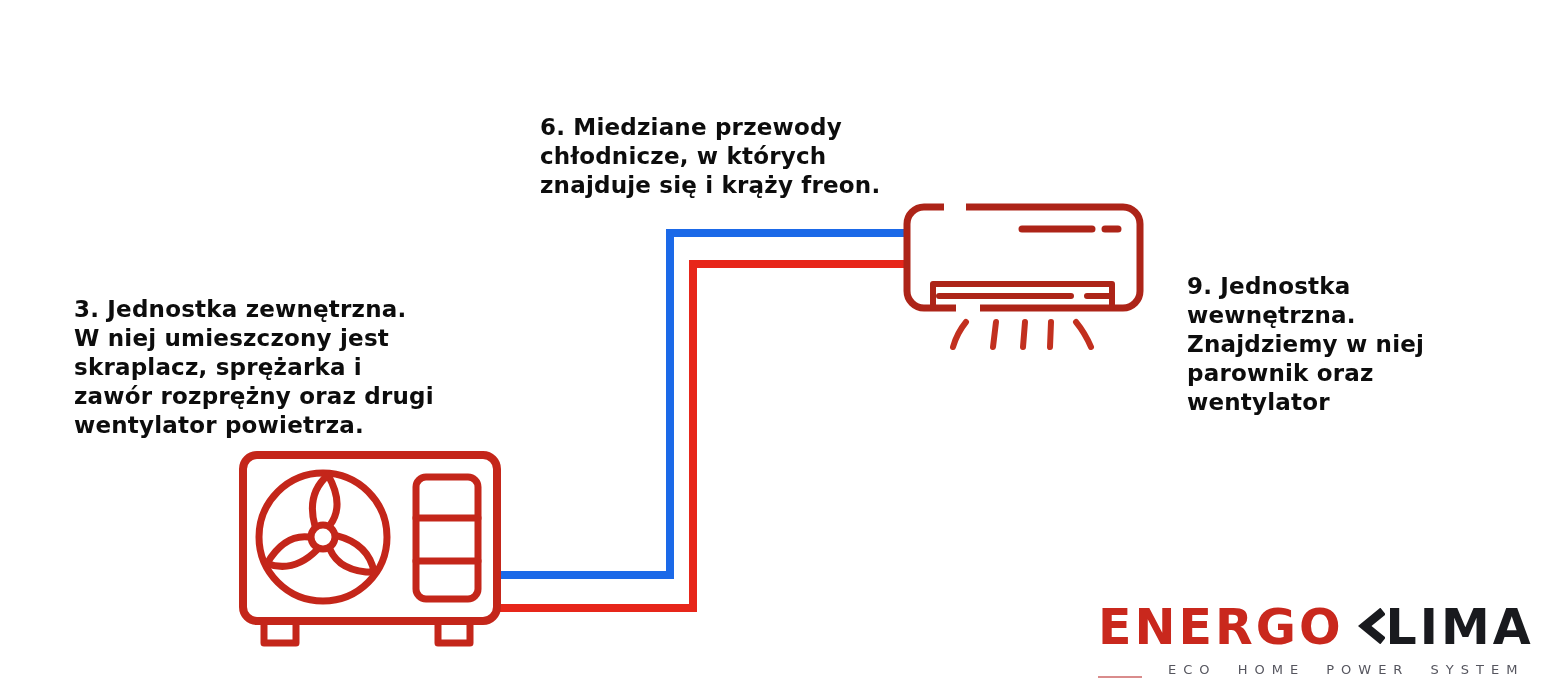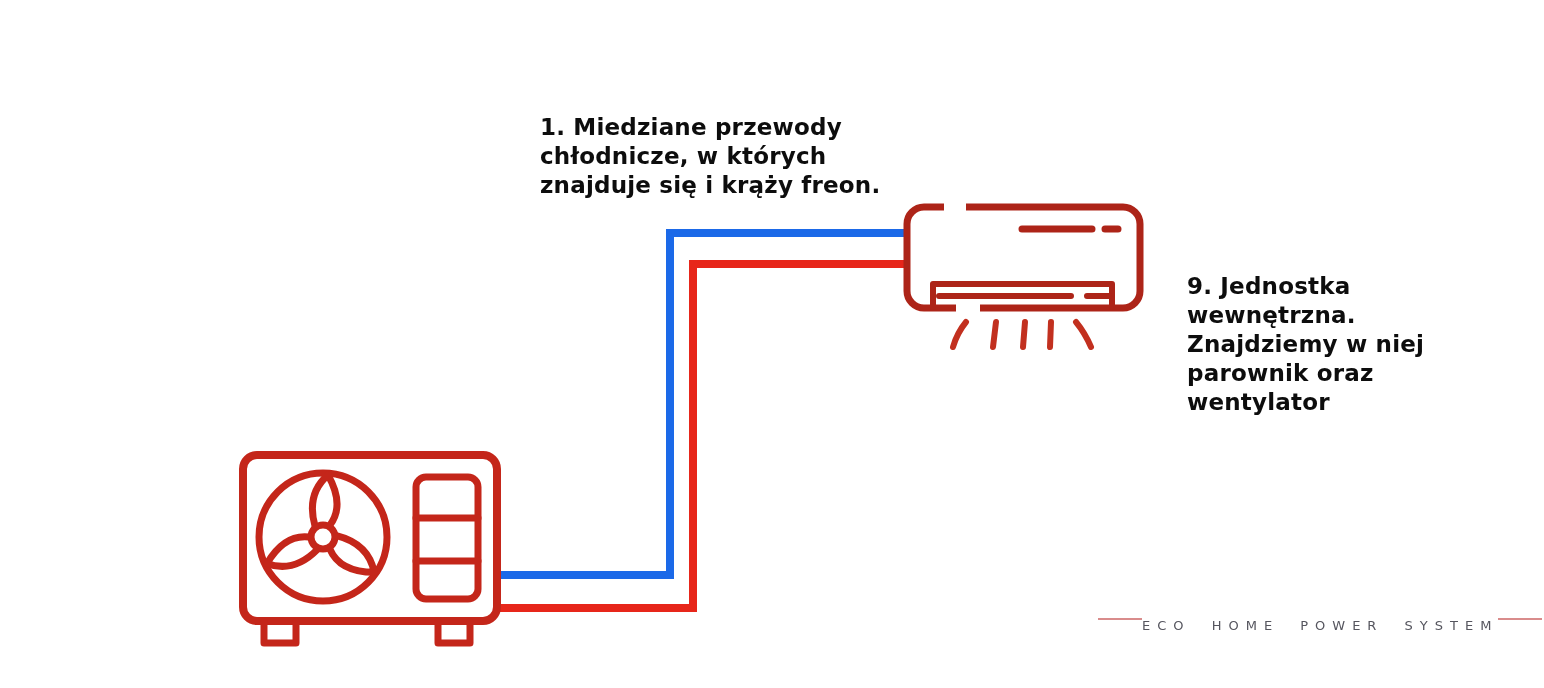--- a/index.html
+++ b/index.html
@@ -36,21 +36,21 @@
   .nofill{fill:none;}
   .gapfill{fill:var(--background);stroke:none;}
 
   
   .logo{position:absolute;left:1098px;top:601px;width:430px;}
   .brand{display:block;font:800 49px/54px "DejaVu Sans",sans-serif;letter-spacing:3px;white-space:nowrap;}
   .brand-energo{color:var(--logo_red);}
   .brand-lima{color:var(--logo_black);}
   .k-chevron{display:inline-block;width:27px;height:36px;margin:0 1px 0 14px;vertical-align:0px;}
   .k-chevron path{stroke:var(--logo_black);stroke-width:9;fill:none;}
-  .tagline-row{display:flex;align-items:flex-start;margin-top:17px;width:424px;}
+  .tagline-row{display:flex;align-items:flex-end;margin-top:7px;width:424px;gap:26px;}
   .tagline-line{flex:0 0 44px;height:2px;background:var(--tagline_line);}
   .tagline-text{
     flex:1;text-align:center;
     font:500 13px/16px "DejaVu Sans",sans-serif;
     color:var(--tagline_text);
     letter-spacing:7px;word-spacing:10px;white-space:nowrap;
   }
 </style>
 </head>
 <body>
@@ -89,30 +89,38 @@
         <circle cx="323" cy="537" r="12"></circle>
         <path d="M 315 526 Q 306 494 328 475 Q 345 505 330 525"></path>
         <path d="M 315 526 Q 306 494 328 475 Q 345 505 330 525" transform="rotate(120 323 537)"></path>
         <path d="M 315 526 Q 306 494 328 475 Q 345 505 330 525" transform="rotate(240 323 537)"></path>
       </g>
       <rect x="416" y="477" width="62" height="122" rx="10" stroke-width="7"></rect>
       <path d="M 416 518 H 478 M 416 561 H 478" stroke-width="7"></path>
     </g>
   </svg>
 
-  <div class="annotation ann-pipes">1. Miedziane przewody
+  <div class="annotation ann-pipes">6. Miedziane przewody
 chłodnicze, w których
 znajduje się i krąży freon.</div>
   <div class="annotation ann-indoor">9. Jednostka
 wewnętrzna.
 Znajdziemy w niej
 parownik oraz
 wentylator</div>
+  <div class="annotation ann-outdoor">3. Jednostka zewnętrzna.
+W niej umieszczony jest
+skraplacz, sprężarka i
+zawór rozprężny oraz drugi
+wentylator powietrza.</div>
 
   <div class="logo">
+    <span class="brand"><span class="brand-energo">ENERGO</span><svg class="k-chevron" viewBox="0 0 28 37">
+          <path d="M 26 3 L 7 18.5 L 26 34"></path>
+        </svg><span class="brand-lima">LIMA</span></span>
     <div class="tagline-row">
       <div class="tagline-line"></div>
       <span class="tagline-text">ECO HOME POWER SYSTEM</span>
       <div class="tagline-line"></div>
     </div>
   </div>
 
 </div>
 
 </body></html>

